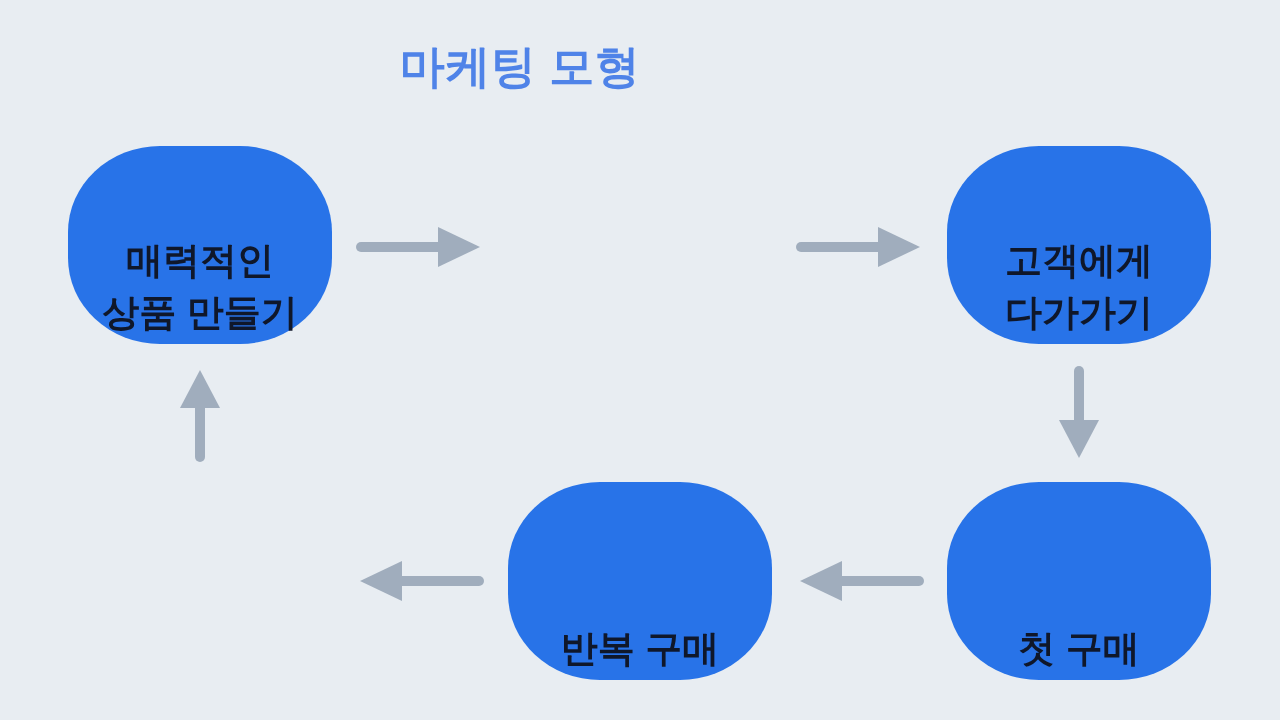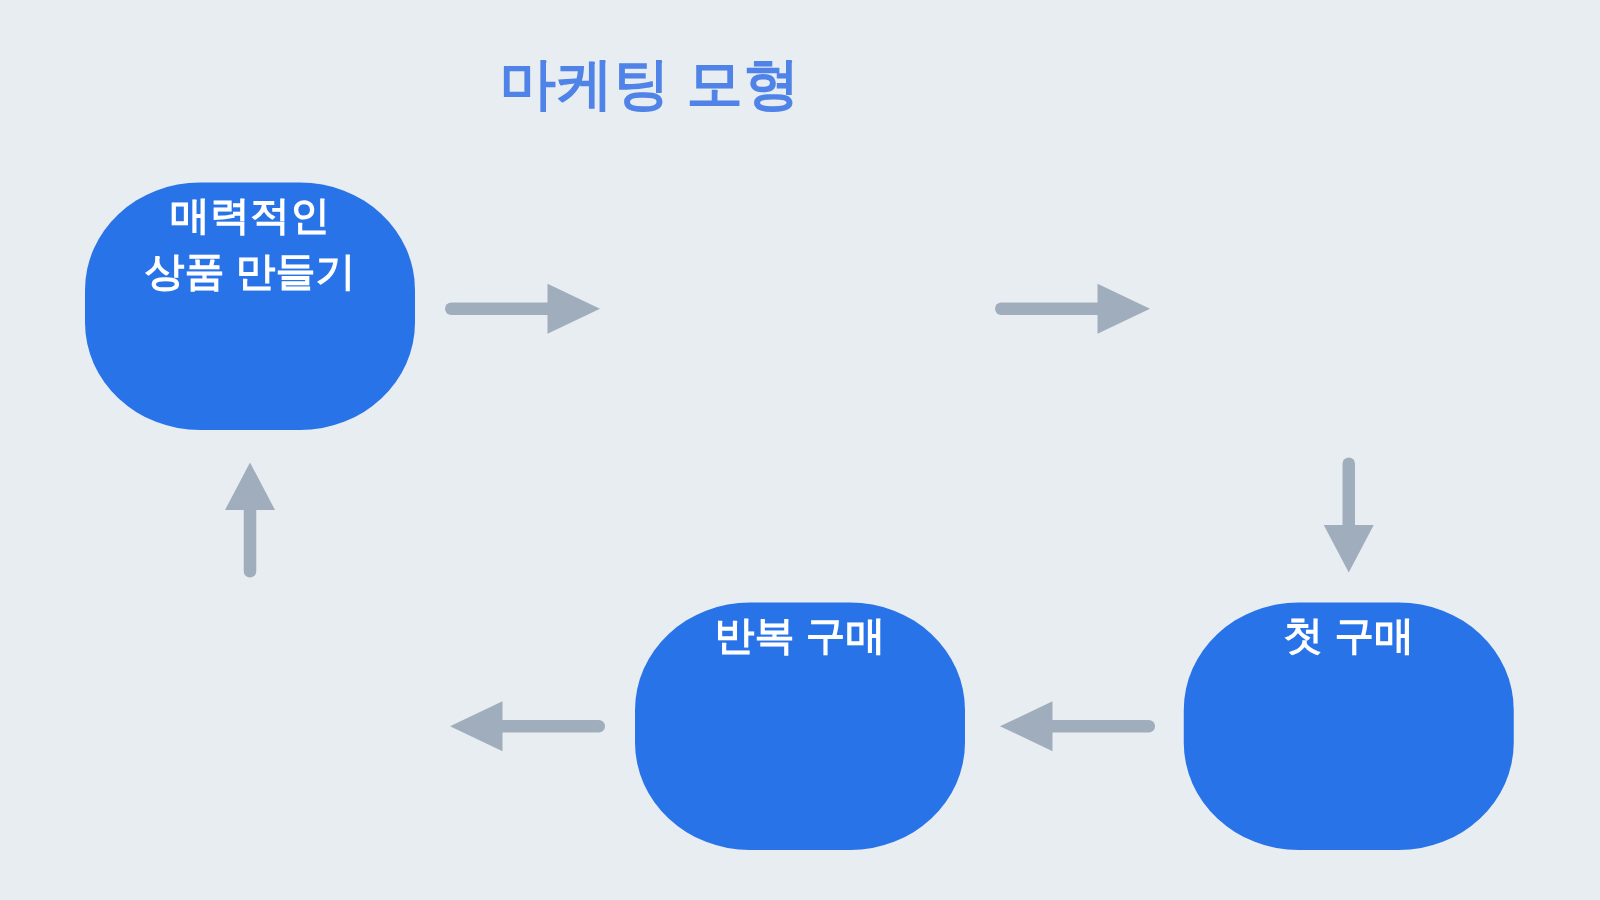--- a/index.html
+++ b/index.html
@@ -37,25 +37,25 @@
   }
 
   
   .node {
     position: absolute;
     width: 264px;
     height: 198px;
     background: #2873e8;
     border-radius: 92px / 86px;
     display: flex;
-    align-items: flex-start;
+    align-items: flex-end;
     justify-content: center;
     text-align: center;
-    color: #ffffff;
-    font-size: 32px;
+    color: #0f172a;
+    font-size: 37px;
     font-weight: bold;
     line-height: 1.42;
     box-sizing: border-box;
     padding: 4px 14px;
   }
   .node .label { white-space: pre-line; display: block; }
 
   
   .col-1 { left: 68px; }
   .col-2 { left: 508px; }
@@ -87,20 +87,24 @@
 <div id="slide">
 
   <div id="title">마케팅 모형</div>
 
   <div class="node col-1 row-top">
     <span class="label">매력적인
 상품 만들기</span>
   </div>
 
 
+  <div class="node col-3 row-top">
+    <span class="label">고객에게
+다가가기</span>
+  </div>
 
   <div class="node col-2 row-bottom">
     <span class="label">반복 구매</span>
   </div>
 
   <div class="node col-3 row-bottom">
     <span class="label">첫 구매</span>
   </div>
 
 

